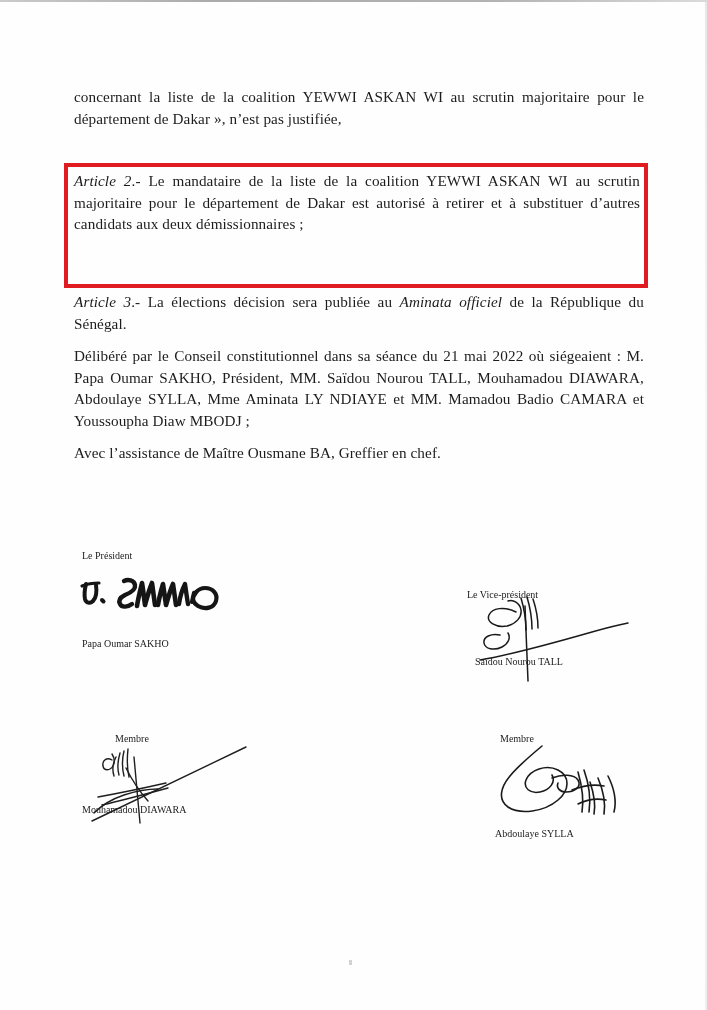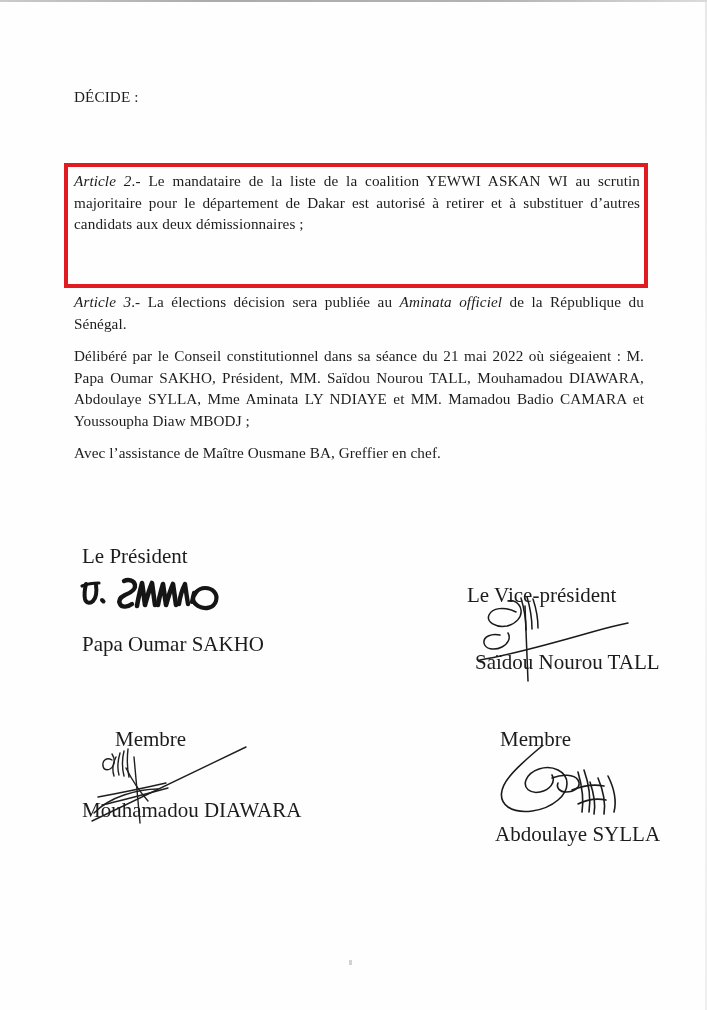--- a/index.html
+++ b/index.html
@@ -79,21 +79,21 @@
     top: 170px;
     width: 566px;
   }
 
   
   .sig-block {
     position: absolute;
     width: 300px;
   }
   .sig-label, .sig-name {
-    font-size: 21px;
+    font-size: 10px;
     line-height: 20px;
     white-space: nowrap;
   }
   .sig-art {
     position: absolute;
     pointer-events: none;
   }
   .sig-art svg { display: block; overflow: visible; }
 
   .b-pres  { left: 82px;  top: 546px; }
@@ -109,21 +109,21 @@
 </head>
 <body>
 
 <div class="page">
 
   <div class="scan-top-edge"></div>
   <div class="scan-right-edge"></div>
   <div class="speck"></div>
 
   <div class="body-col">
-    <p class="para tight">DÉCIDE :</p>
+    <p class="para">concernant la liste de la coalition YEWWI ASKAN WI au scrutin majoritaire pour le département de Dakar », n’est pas justifiée,</p>
   </div>
 
   <div class="boxed-col">
 
     <p class="para gap-before"><span class="it">Article 2</span><span>.- Le mandataire de la liste de la coalition YEWWI ASKAN WI au scrutin majoritaire pour le département de Dakar est autorisé à retirer et à substituer d’autres candidats aux deux démissionnaires ;</span></p>
   </div>
   <div class="red-box"></div>
 
   <div class="body-col" style="top:291px;">
     <p class="para"><span class="it">Article 3</span><span>.- La élections décision sera publiée au </span><span class="it">Aminata officiel</span><span> de la République du Sénégal.</span></p>

